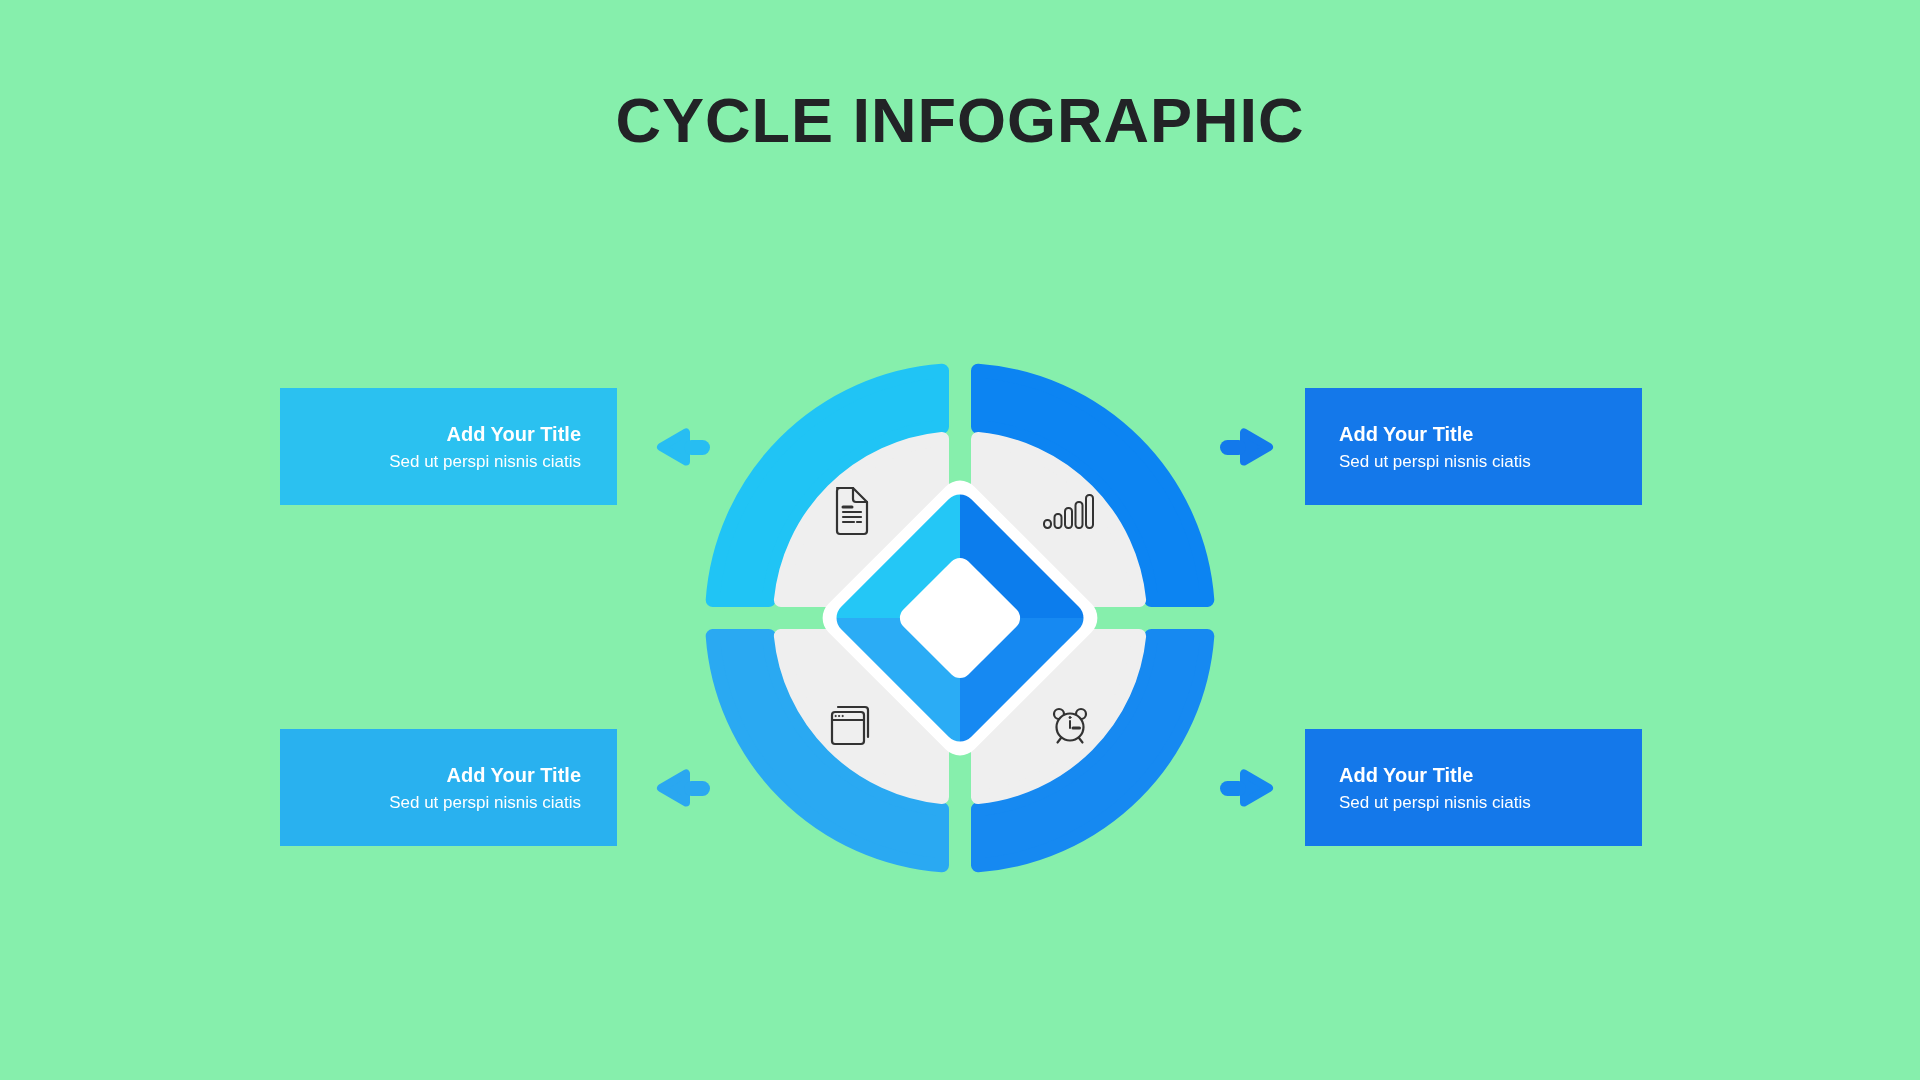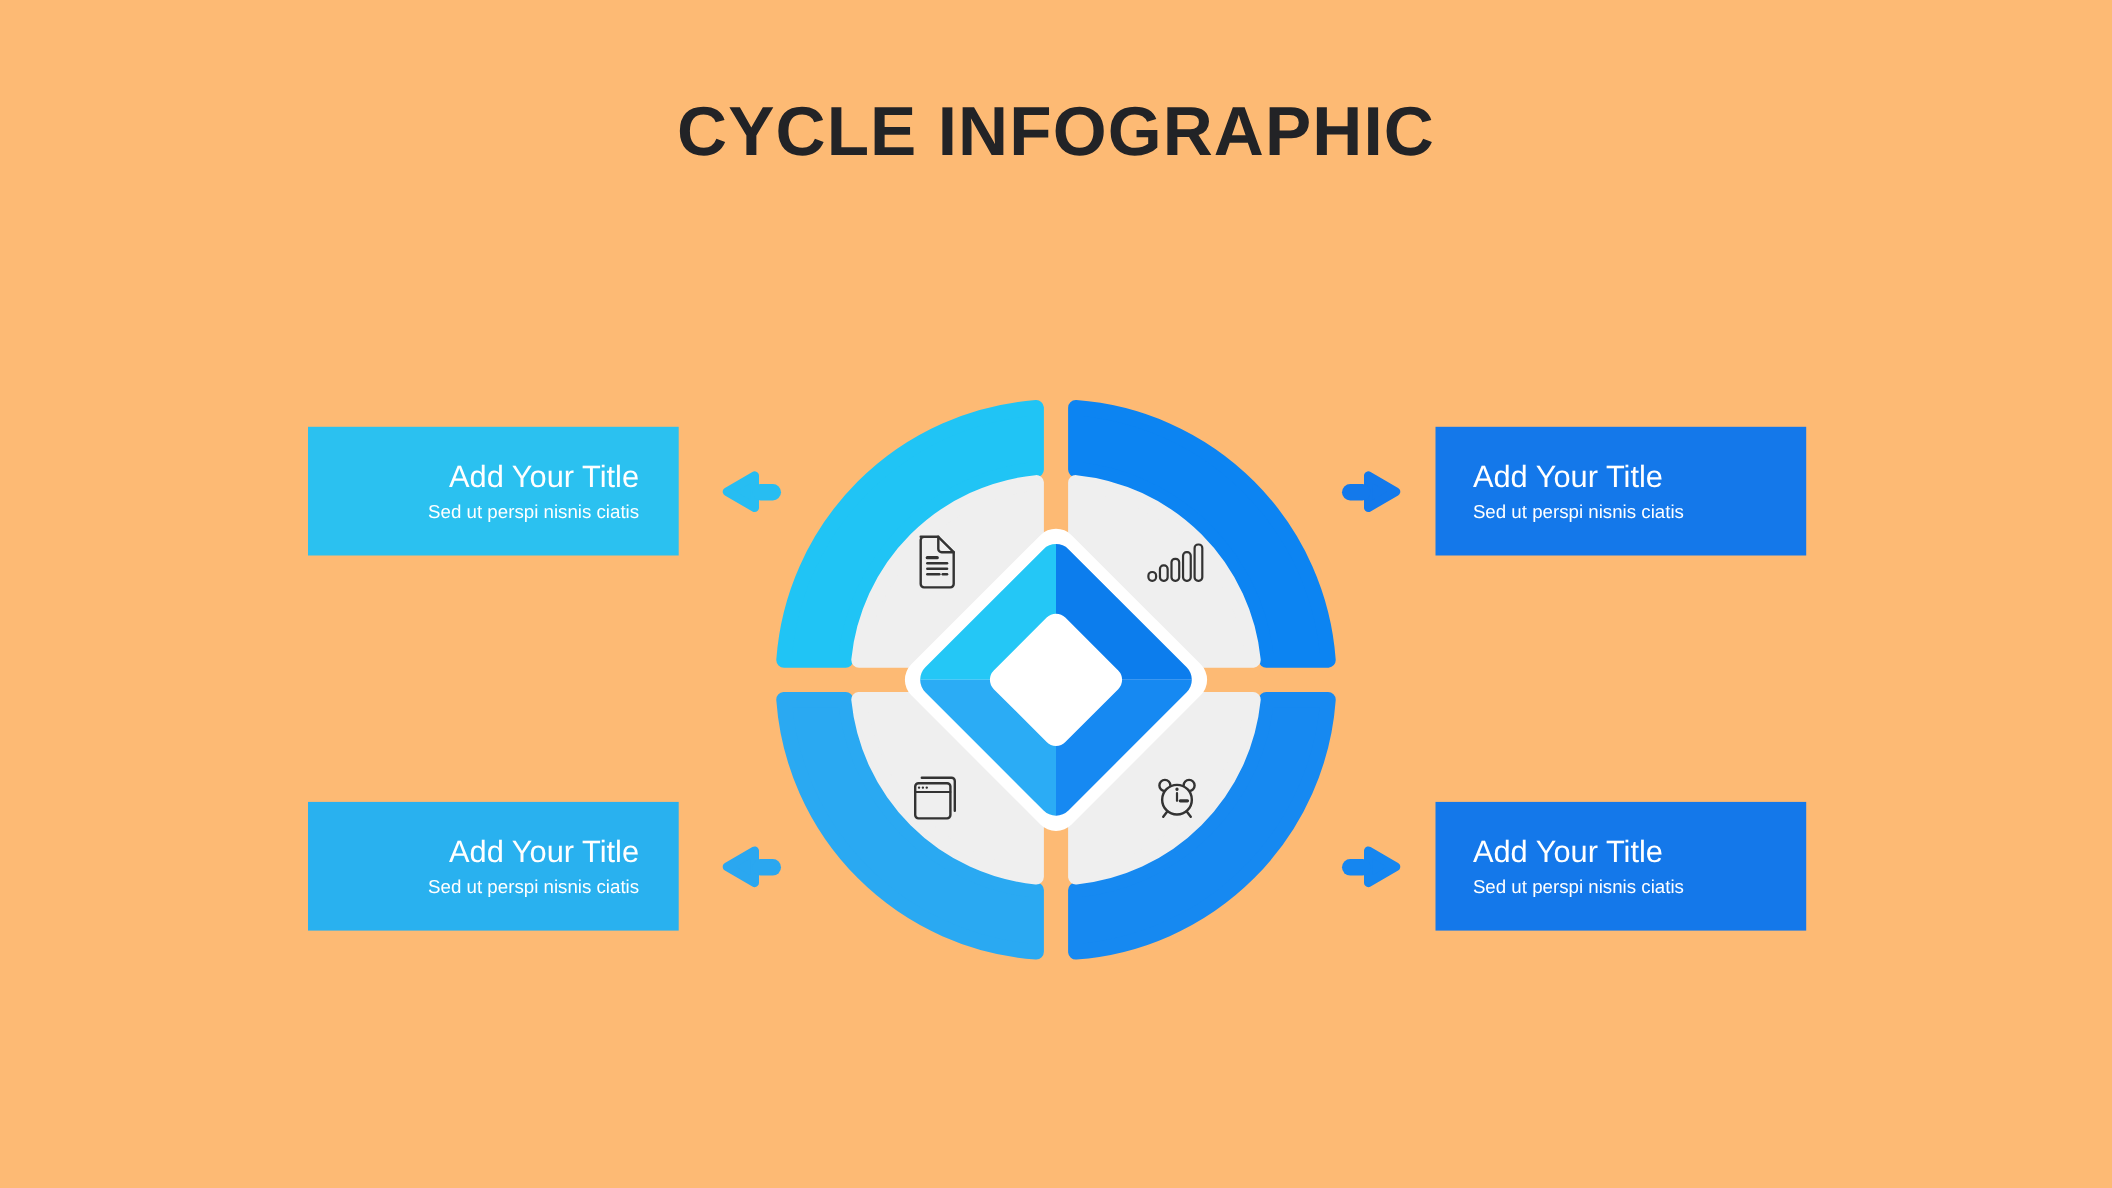--- a/index.html
+++ b/index.html
@@ -1,30 +1,30 @@
 <!DOCTYPE html>
 <html><head>
 <meta charset="utf-8">
 <style>
   html,body{margin:0;padding:0;background:#ffffff;}
   #canvas{
-    position:relative;width:1920px;height:1080px;overflow:hidden;background:#fdba74;
+    position:relative;width:1920px;height:1080px;overflow:hidden;background:#86efac;
     font-family:"Liberation Sans", sans-serif;
   }
   .main-title{
     position:absolute;top:84px;left:0;width:100%;text-align:center;
     font-size:63px;font-weight:800;letter-spacing:1px;color:#222326;margin:0;
   }
   .card{
     position:absolute;width:337px;height:117px;display:flex;flex-direction:column;
     justify-content:center;color:#ffffff;box-sizing:border-box;
   }
   .card.left{align-items:flex-end;padding-right:36px;}
   .card.right{align-items:flex-start;padding-left:34px;}
-  .card .card-title{font-size:28px;font-weight:400;line-height:1;margin:0 0 9px 0;}
+  .card .card-title{font-size:20px;font-weight:700;line-height:1;margin:0 0 9px 0;}
   .card .card-subtitle{font-size:17px;font-weight:400;line-height:1;margin:0;}
   .pos-tl{left:280px;top:388px;}
   .pos-bl{left:280px;top:729px;}
   .pos-tr{left:1305px;top:388px;}
   .pos-br{left:1305px;top:729px;}
   .arrow{position:absolute;width:62px;height:46px;}
   .arr-tl{left:654px;top:424px;}
   .arr-bl{left:654px;top:765px;}
   .arr-tr{left:1214px;top:424px;}
   .arr-br{left:1214px;top:765px;}

